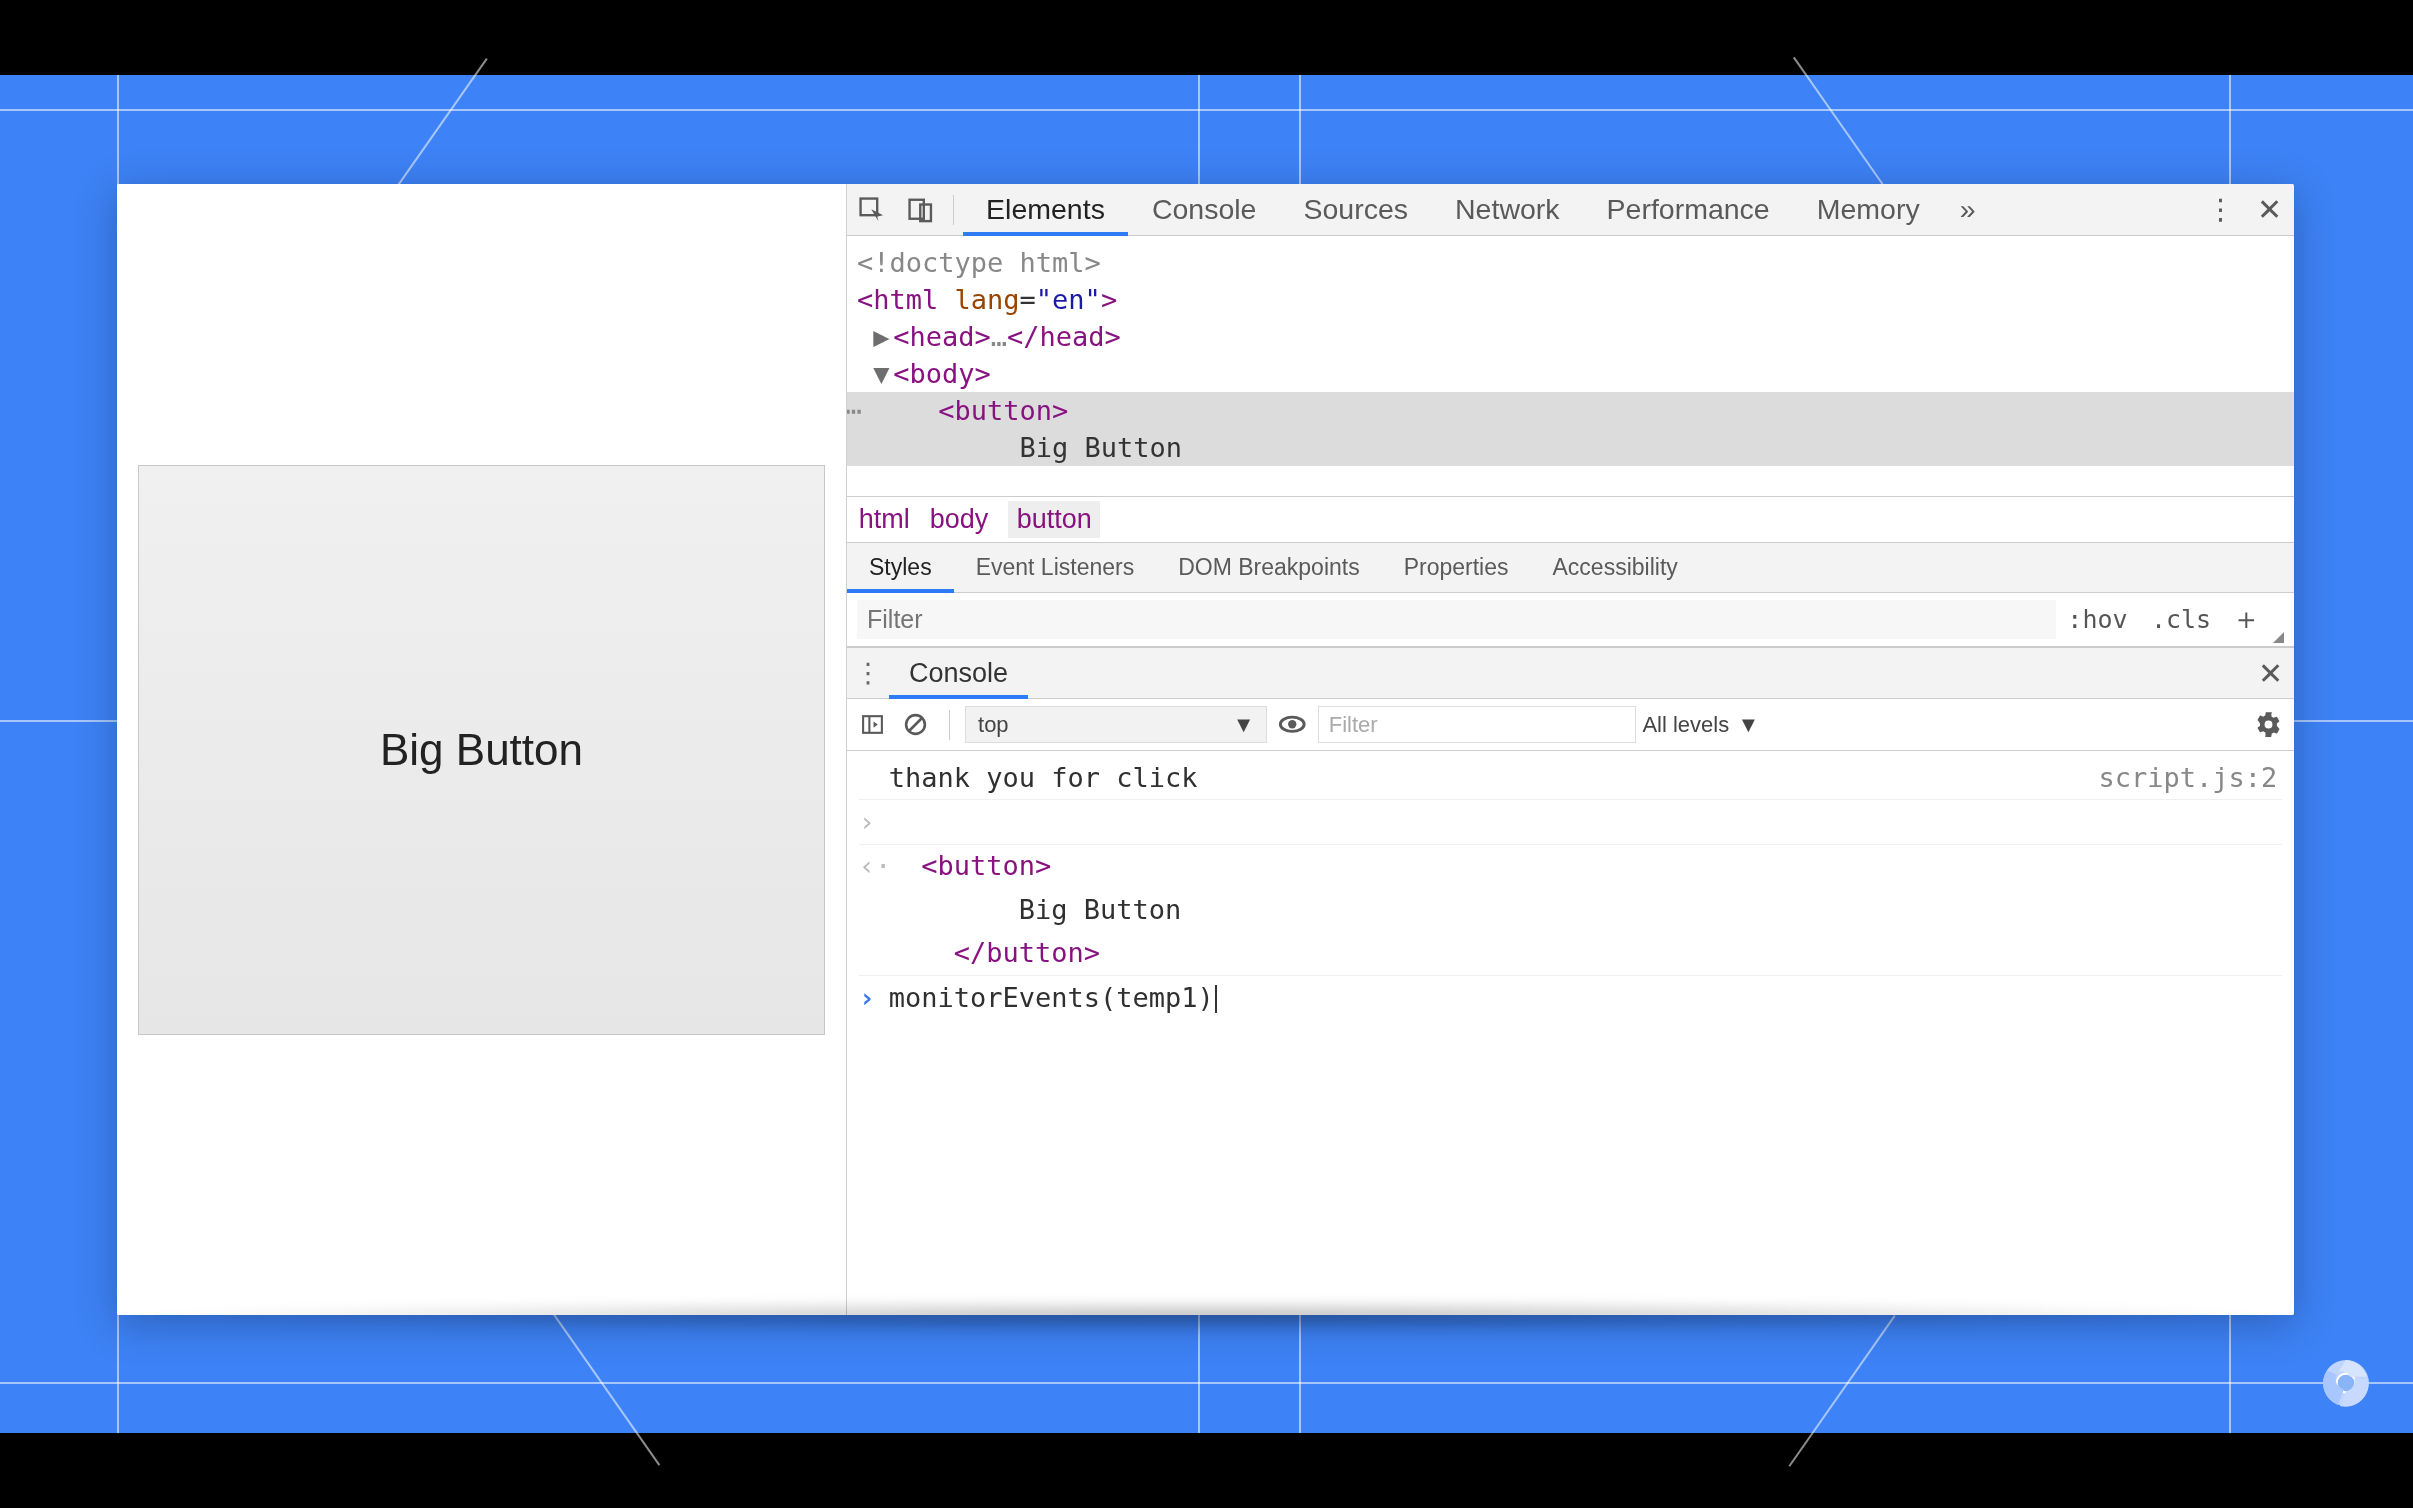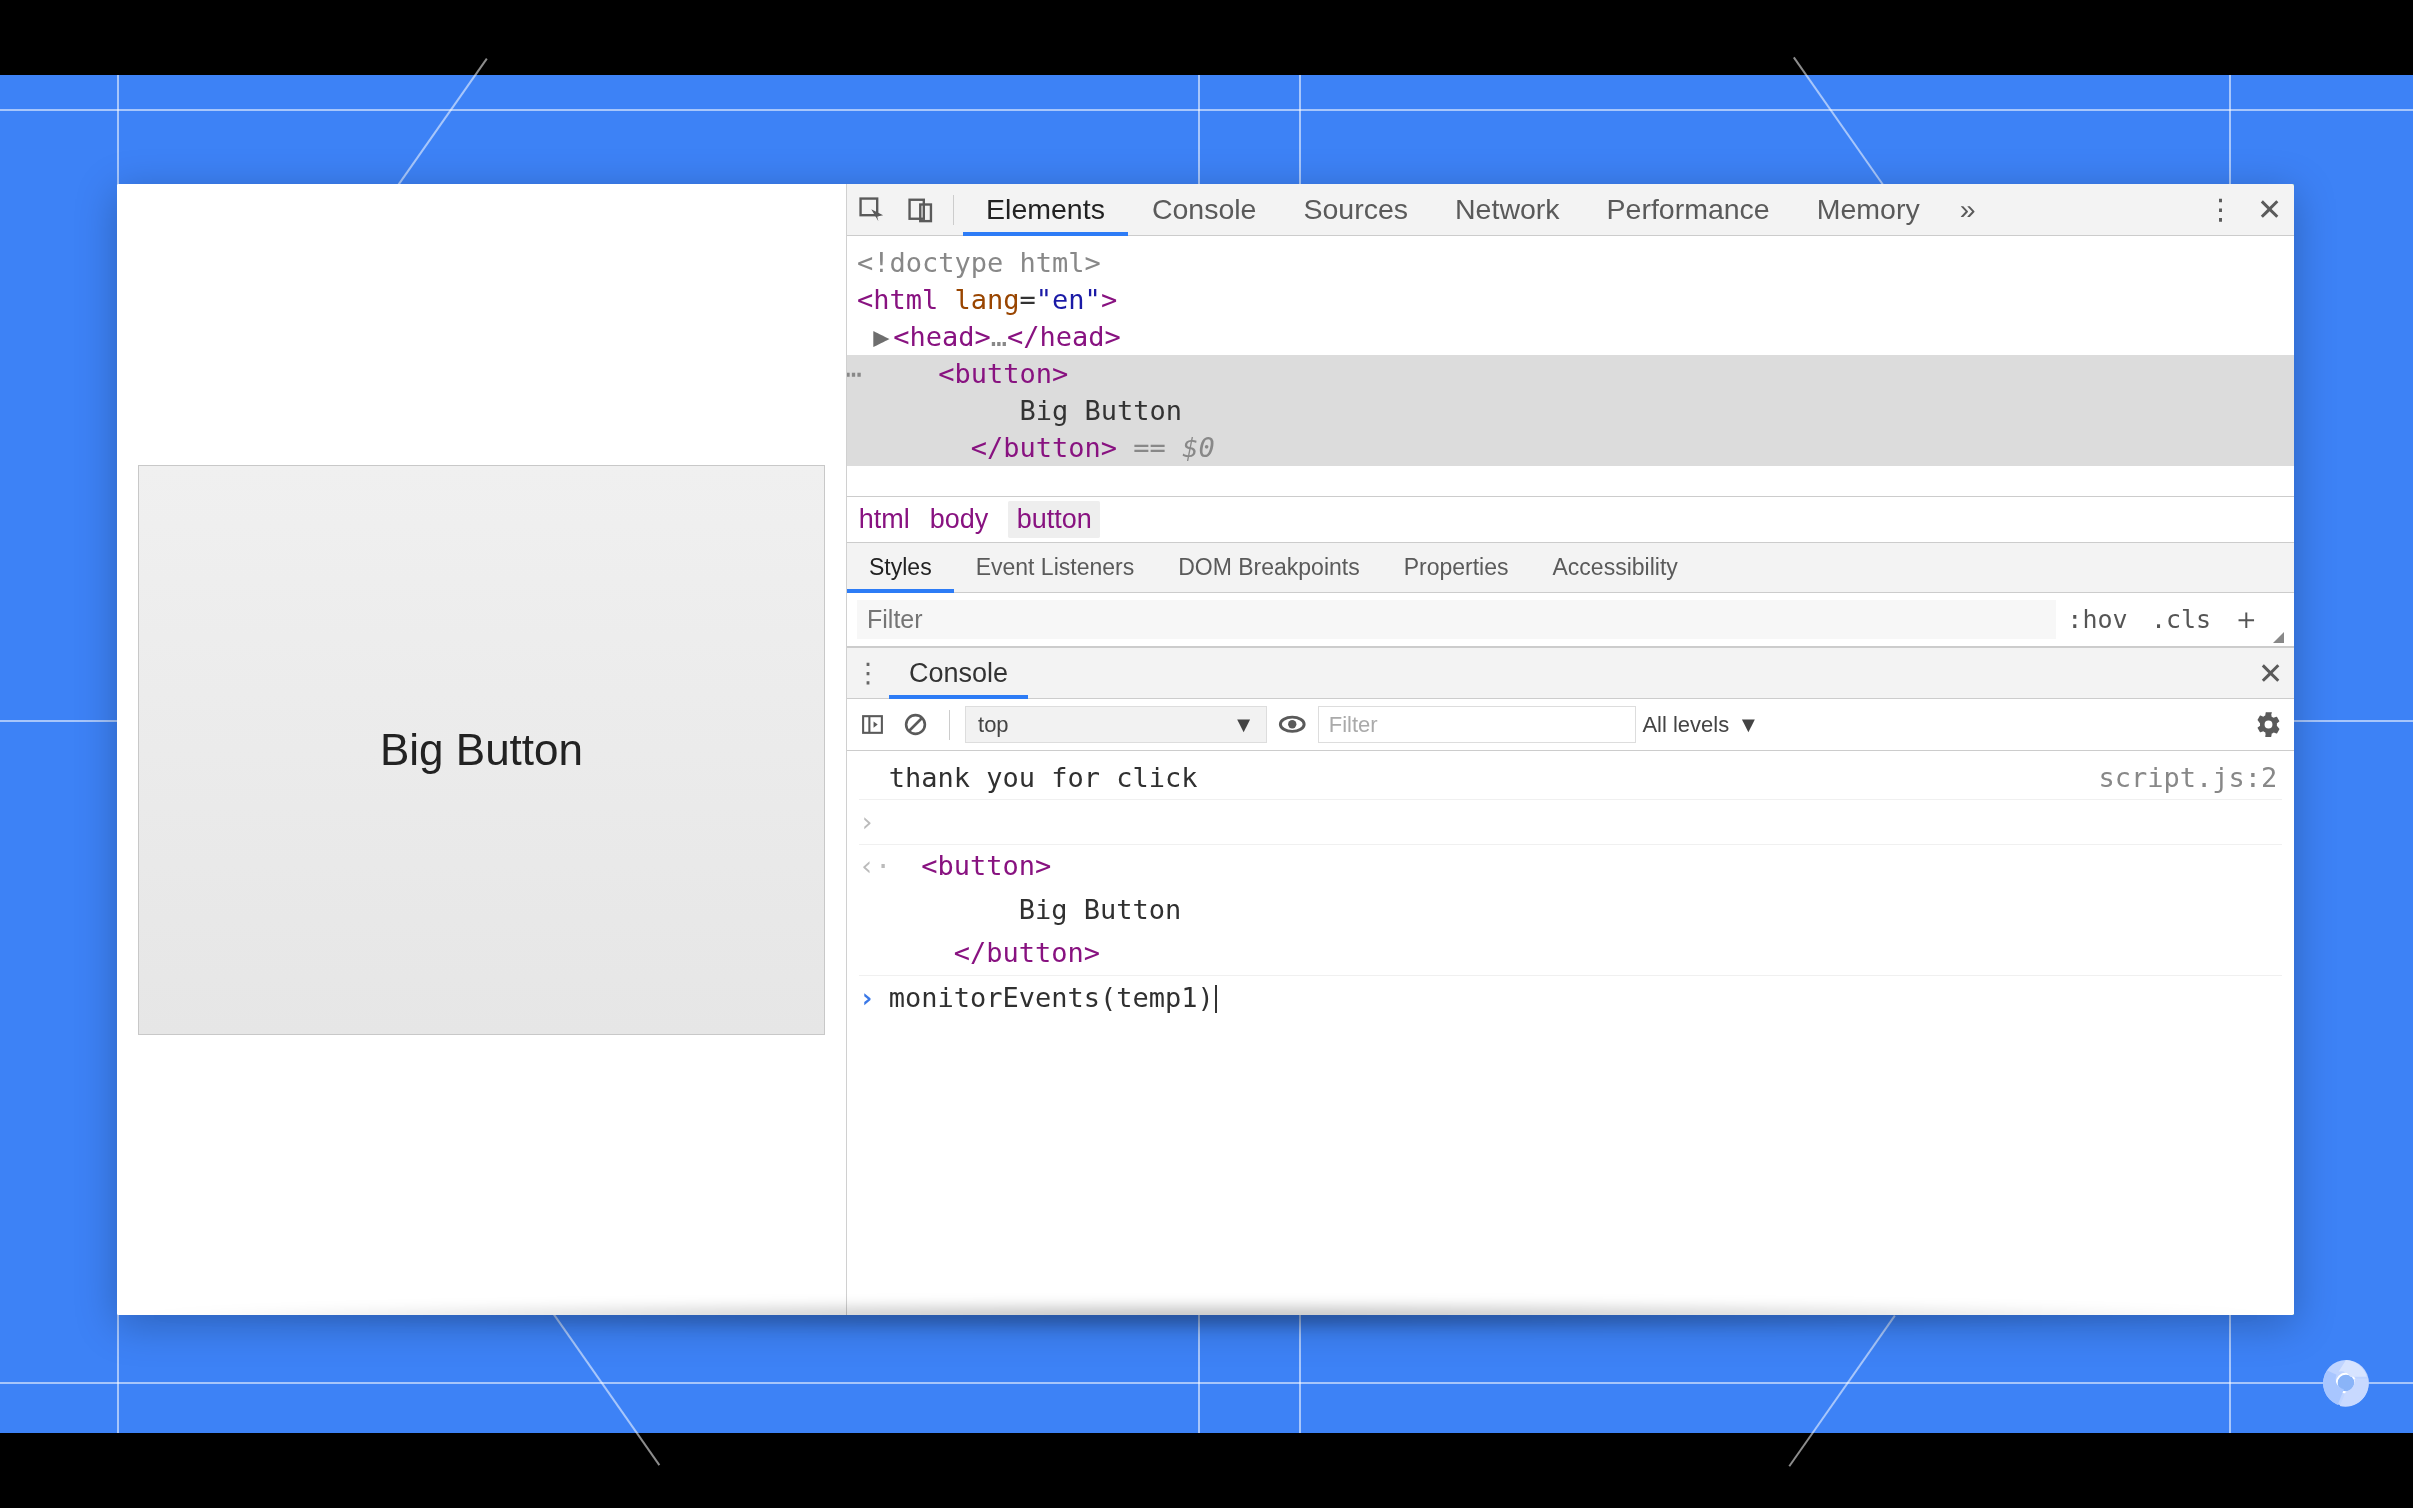--- a/index.html
+++ b/index.html
@@ -159,25 +159,25 @@
           <div class="tb-icon" style="font-size:28.5px;">»</div>
           <div class="tb-spacer"></div>
           <div class="tb-icon" style="font-size:28.5px;">⋮</div>
           <div class="tb-icon" style="font-size:30px;">✕</div>
         </div>
 
         <div class="dom-tree">
           <div class="dom-line"><span class="collapsed-dots">&lt;!doctype html&gt;</span></div>
           <div class="dom-line"><span class="tag">&lt;html</span> <span class="attrn">lang</span>=<span class="attrv">"en"</span><span class="tag">&gt;</span></div>
           <div class="dom-line"> <span class="tri">▶</span><span class="tag">&lt;head&gt;</span><span class="collapsed-dots">…</span><span class="tag">&lt;/head&gt;</span></div>
+          <div class="dom-line"> <span class="tri">▼</span><span class="tag">&lt;body&gt;</span></div>
           <div class="hl-row">
             <span class="ellipsis">⋯</span>
             <div class="dom-line">     <span class="tag">&lt;button&gt;</span></div>
             <div class="dom-line">          <span>Big Button</span></div>
-            <div class="dom-line">       <span class="tag">&lt;/button&gt;</span><span class="eq0"> == $0</span></div>
           </div>
 
         </div>
 
         <div class="crumbs">
           <span class="crumb">html</span>
           <span class="crumb">body</span>
           <span class="crumb active">button</span>
         </div>
 

